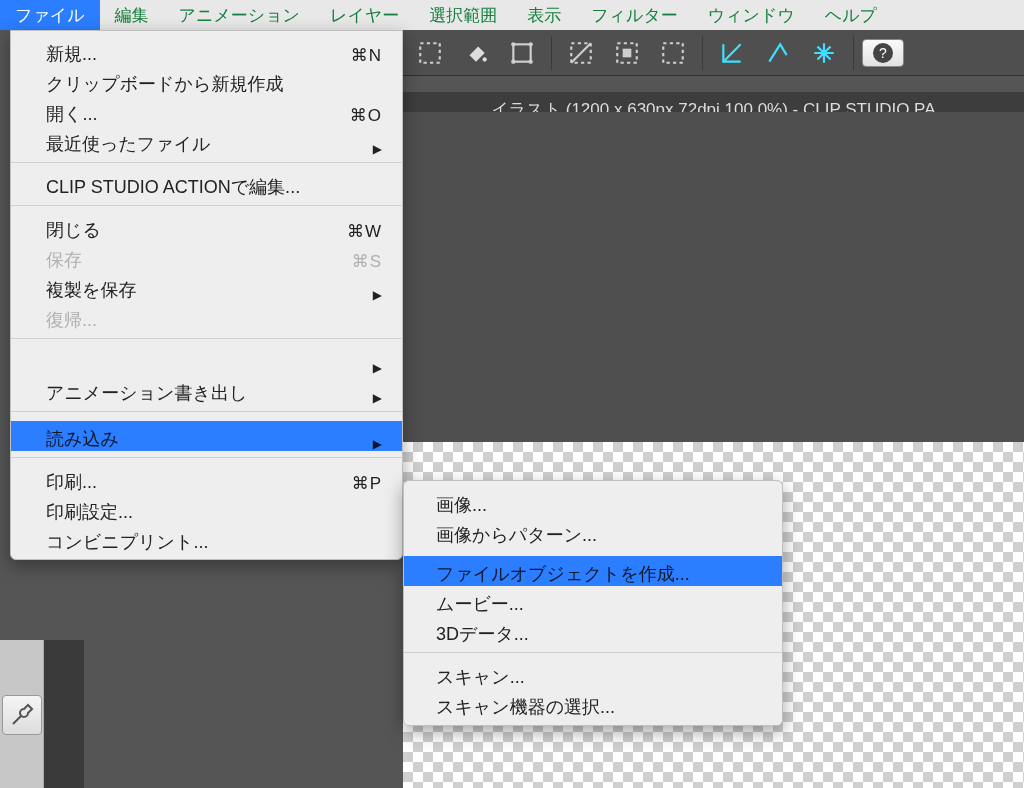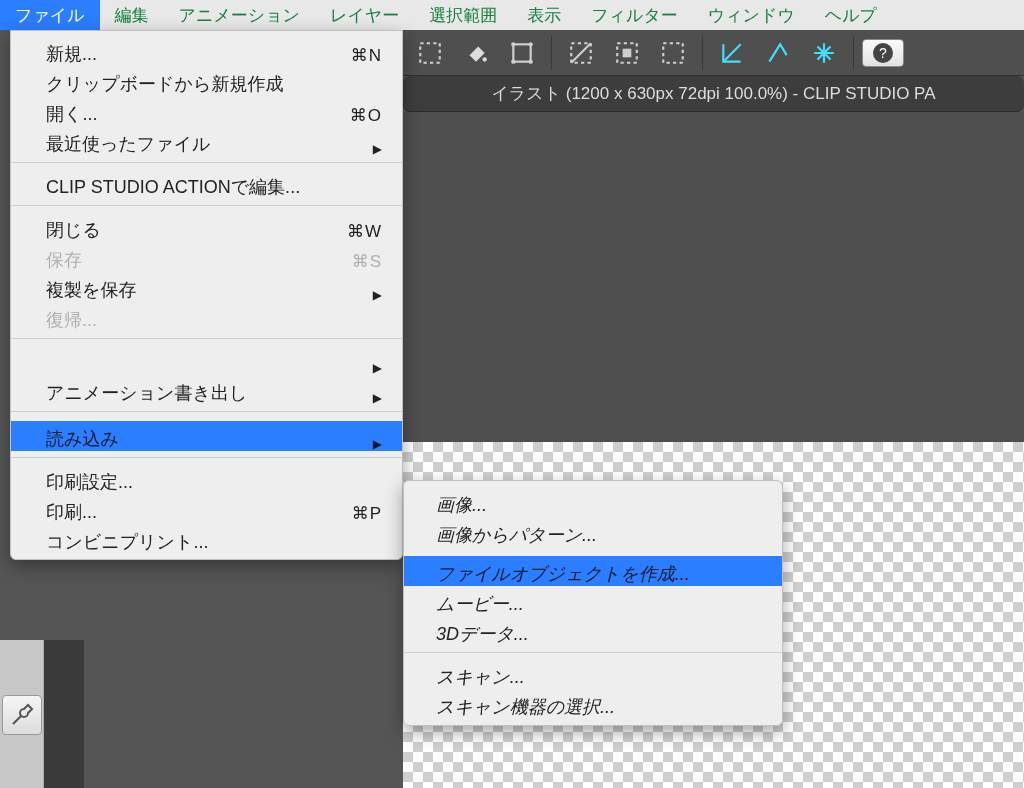--- a/index.html
+++ b/index.html
@@ -9,29 +9,29 @@
   .menubar-item.active { background: #2a7eff; color: #fff; }
   .dropdown { position: absolute; top: 30px; left: 10px; width: 393px; background: #eeeeee; border: 1px solid #c0c0c0; border-radius: 0 0 6px 6px; box-shadow: 0 6px 18px rgba(0,0,0,0.35); padding: 5px 0; font-size: 18px; color: #222; }
   .dropdown-item { height: 30px; display: flex; align-items: flex-end; padding: 0 20px 0 35px; cursor: default; position: relative; }
   .dropdown-item.disabled { color: #b0b0b0; }
   .dropdown-item.highlight { background: #2a7eff; color: #0f172a; margin-top: 9px; }
   .dropdown-item .shortcut { margin-left: auto; color: inherit; font-size: 17px; letter-spacing: 1px; }
   .dropdown-item.disabled .shortcut { color: #b0b0b0; }
   .dropdown-item .arrow { margin-left: auto; font-size: 12px; }
   .dropdown-sep { height: 1px; background: #cfcfcf; margin: 6px 0; }
   .submenu { position: absolute; top: 480px; left: 403px; width: 380px; background: #eeeeee; border: 1px solid #c0c0c0; border-radius: 6px; box-shadow: 0 6px 18px rgba(0,0,0,0.35); padding: 6px 0; font-size: 18px; color: #222; }
-  .submenu .dropdown-item { padding-left: 32px; font-style: italic; }
+  .submenu .dropdown-item { padding-left: 32px; }
   .toolbar { position: absolute; top: 30px; left: 403px; right: 0; height: 46px; background: #4f4f4f; border-bottom: 1px solid #2f2f2f; display: flex; align-items: center; gap: 4px; padding-left: 6px; }
   .tool { width: 42px; height: 34px; display: flex; align-items: center; justify-content: center; color: #cfcfcf; font-size: 22px; }
   .tool svg { width: 26px; height: 26px; }
   .tool.cyan svg { stroke: #3fe0ff; fill: none; }
   .tool-sep { width: 1px; height: 34px; background: #3a3a3a; margin: 0 4px; }
   .help-btn { width: 42px; height: 28px; background: linear-gradient(#fafafa,#e2e2e2); border: 1px solid #888; border-radius: 4px; display: flex; align-items: center; justify-content: center; }
   .help-btn .q { width: 20px; height: 20px; border-radius: 50%; background: #444; color: #fff; font-size: 14px; display: flex; align-items: center; justify-content: center; }
-  .titlebar { position: absolute; top: 76px; left: 403px; right: 0; height: 36px; background: #3d3d3d; color: #ddd; font-size: 17px; display: flex; align-items: center; justify-content: center; border-bottom: 1px solid #2a2a2a; border-radius: 7px; }
+  .titlebar { position: absolute; top: 92px; left: 403px; right: 0; height: 36px; background: #3d3d3d; color: #ddd; font-size: 17px; display: flex; align-items: center; justify-content: center; border-bottom: 1px solid #2a2a2a; }
   .canvas-area { position: absolute; top: 112px; left: 403px; right: 0; bottom: 0; background: #4f4f4f; }
   .checker { position: absolute; top: 330px; left: 0; right: 0; bottom: 0;
     background-image: linear-gradient(45deg,#cfcfcf 25%,transparent 25%),linear-gradient(-45deg,#cfcfcf 25%,transparent 25%),linear-gradient(45deg,transparent 75%,#cfcfcf 75%),linear-gradient(-45deg,transparent 75%,#cfcfcf 75%);
     background-size: 20px 20px; background-position: 0 0,0 10px,10px -10px,-10px 0; background-color: #fff; }
   .sidebar { position: absolute; top: 640px; left: 0; width: 44px; bottom: 0; background: #c7c7c7; border-right: 1px solid #aaa; }
   .side-tool { width: 40px; height: 40px; background: linear-gradient(#f5f5f5,#ddd); border: 1px solid #999; border-radius: 4px; margin: 55px 2px 0; display: flex; align-items: center; justify-content: center; }
   .dark-strip { position: absolute; top: 640px; left: 44px; width: 40px; bottom: 0; background: #3a3a3a; }
 </style>
 </head>
 <body>
@@ -169,27 +169,27 @@
       <span>アニメーション書き出し</span>
       <span class="arrow">▶</span>
     </div>
     <div class="dropdown-sep"></div>
     <div class="dropdown-item highlight">
       <span>読み込み</span>
       <span class="arrow">▶</span>
     </div>
     <div class="dropdown-sep"></div>
     <div class="dropdown-item">
-      <span>印刷設定...</span>
-    </div>
-    <div class="dropdown-item">
       <span>印刷...</span>
       <span class="shortcut">⌘P</span>
     </div>
     <div class="dropdown-item">
+      <span>印刷設定...</span>
+    </div>
+    <div class="dropdown-item">
       <span>コンビニプリント...</span>
     </div>
   </div>
 <div class="submenu" id="import-submenu">
     <div class="dropdown-item">
       <span>画像...</span>
     </div>
     <div class="dropdown-item">
       <span>画像からパターン...</span>
     </div>

